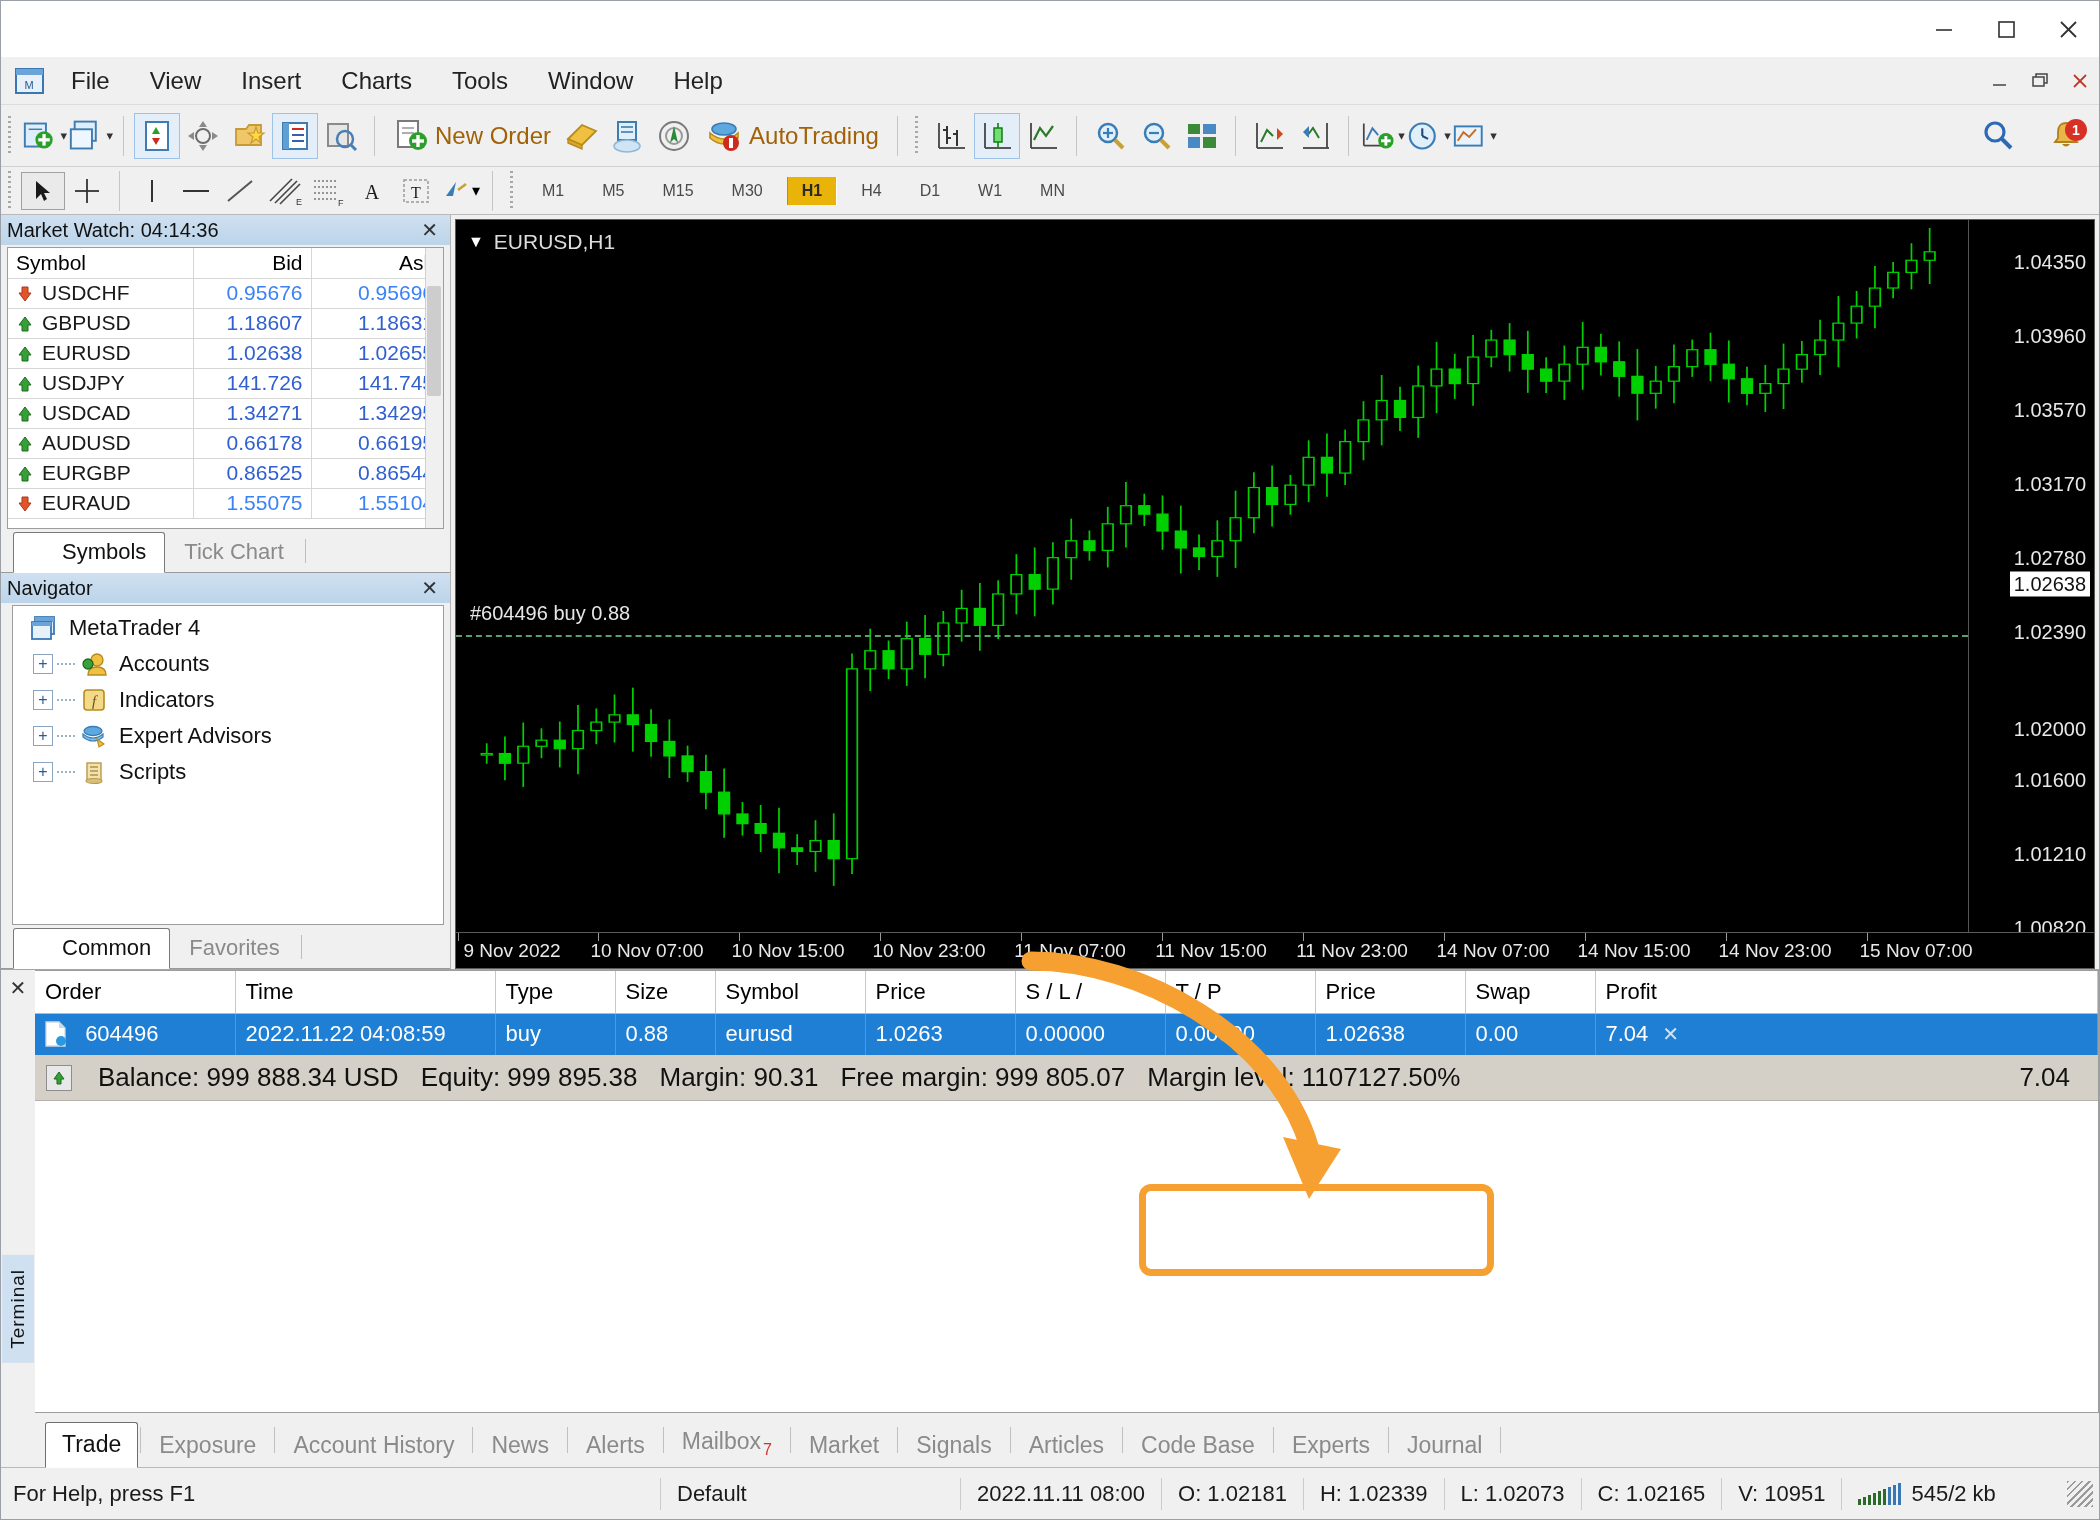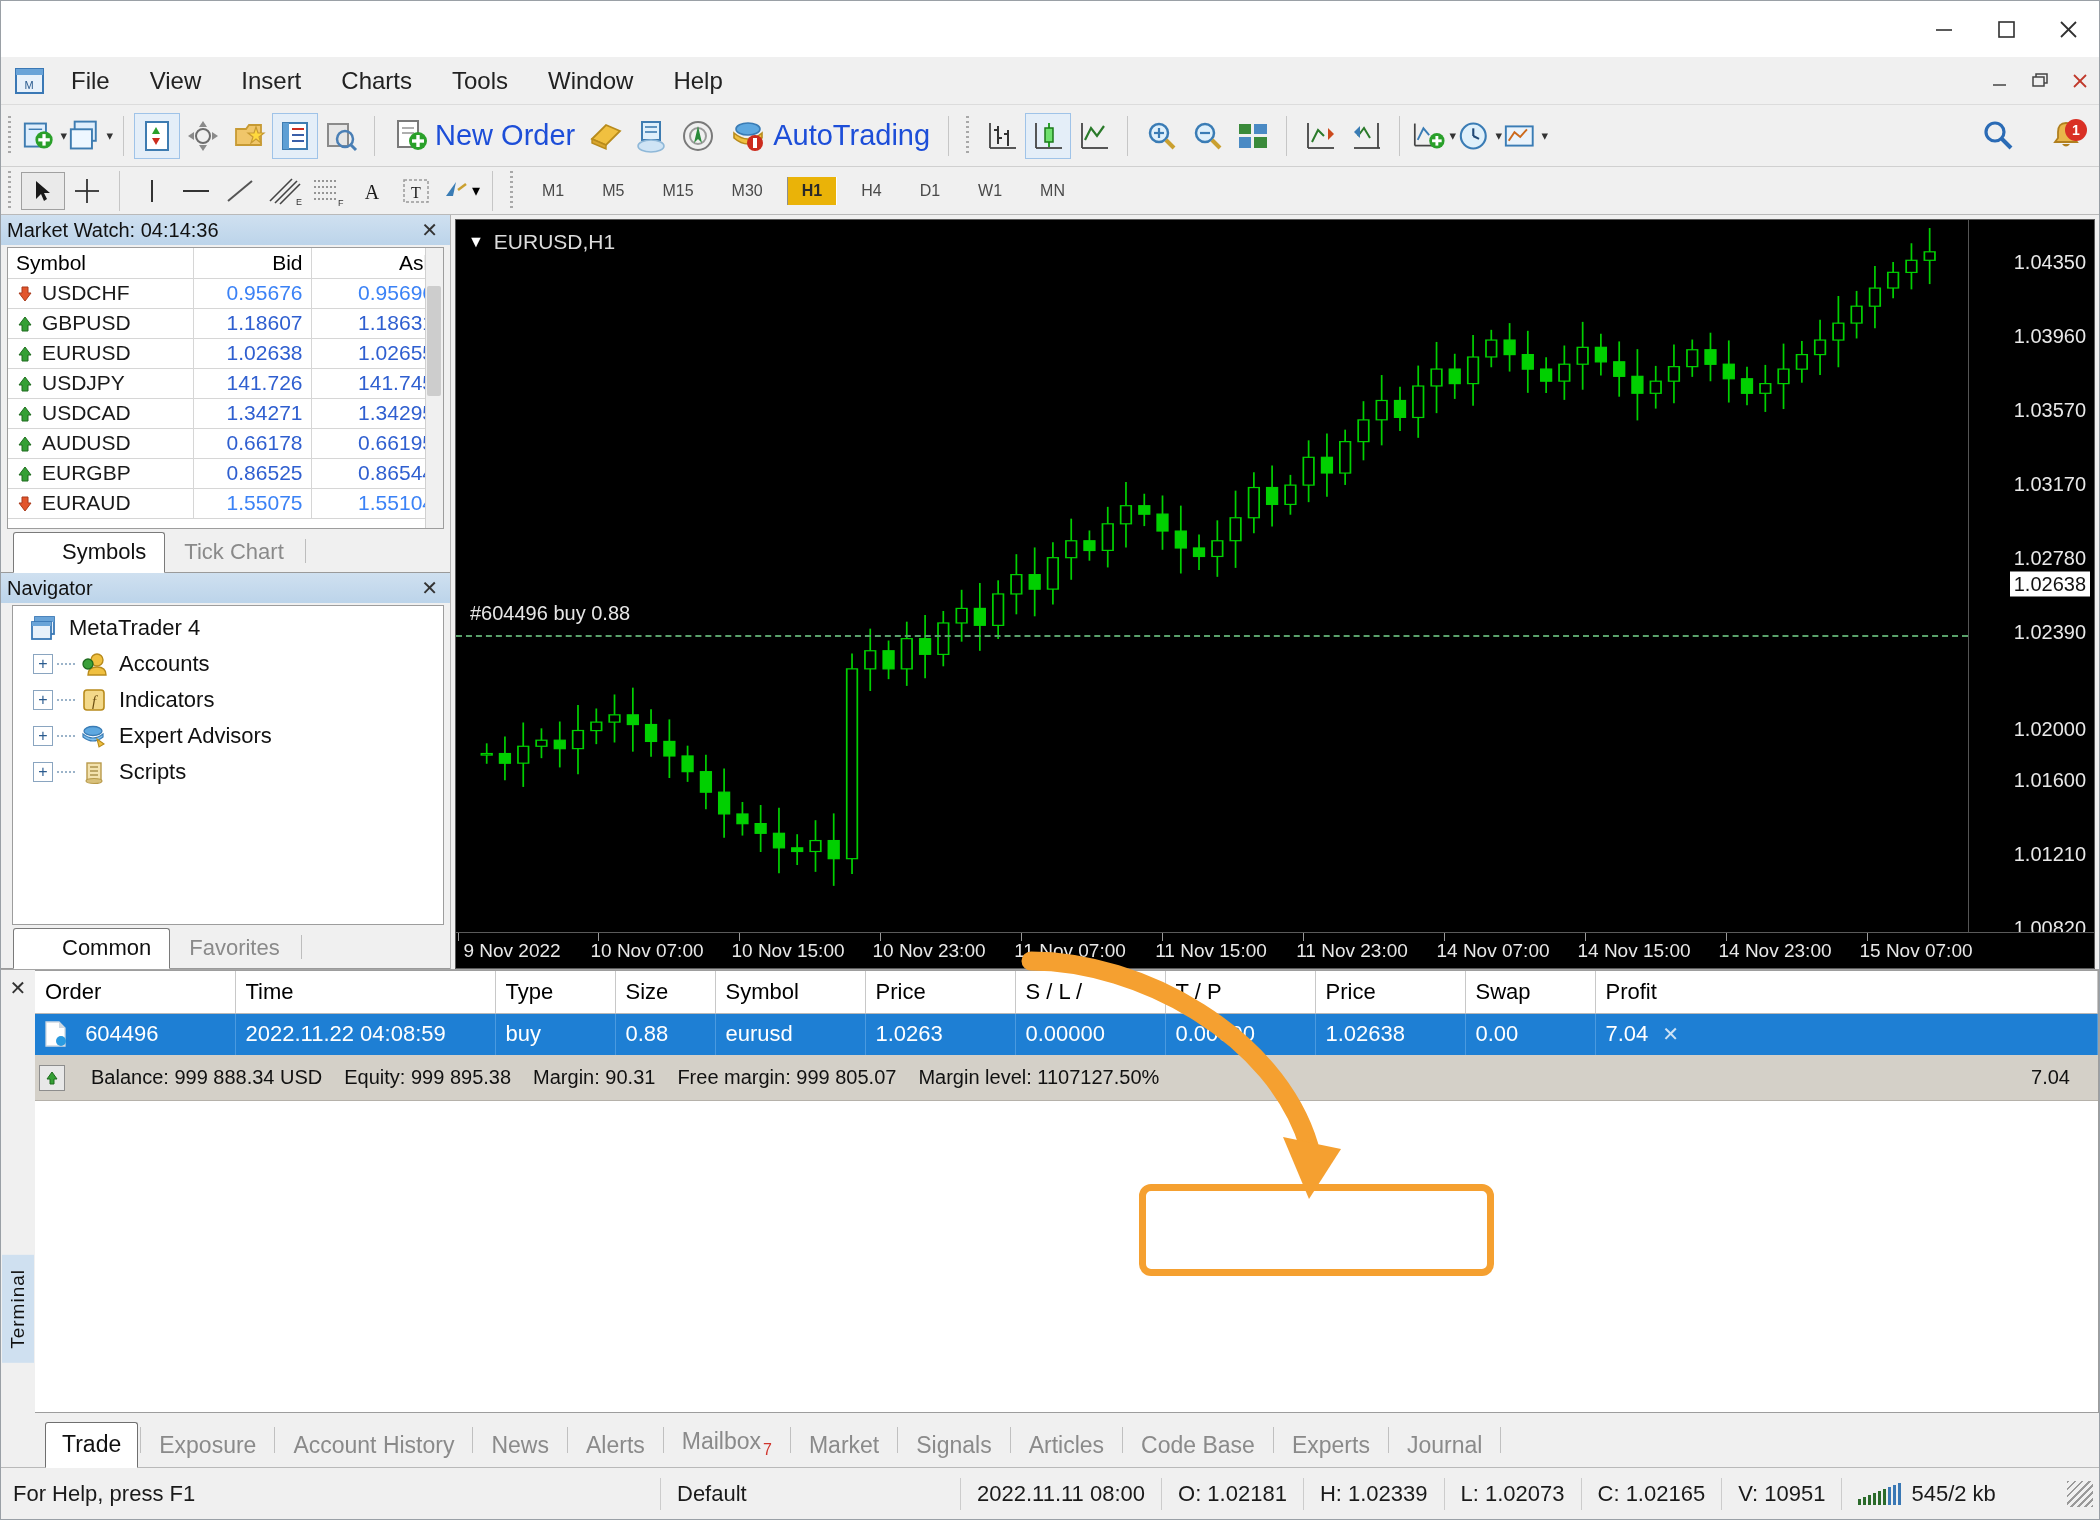--- a/index.html
+++ b/index.html
@@ -64,21 +64,21 @@
     flex: 0 0 8px;
   }
   .tbsep { width:1px; height:40px; background:#c6c6c6; margin: 0 10px; flex:0 0 1px;}
   .tbbtn {
     width: 46px; height: 46px; display:flex; align-items:center; justify-content:center;
     position: relative; flex: 0 0 auto;
   }
   .tbbtn.wide { width:auto; padding: 0 8px; }
   .tbbtn.sel { background:#e4eef8; border:1px solid #9fc3e8; }
   .tbbtn .caret { font-size: 13px; color:#333; margin-left: 3px; }
-  .tblabel { font-size:29px; color:#1d4ed8; margin-left: 6px; white-space:nowrap;}
+  .tblabel { font-size:24px; color:#a16207; margin-left: 6px; white-space:nowrap;}
   .tb-right { position:absolute; right: 10px; display:flex; align-items:center; gap:22px; }
   .badge-red {
     position:absolute; top:6px; right:2px;
     background:#d93025; color:#fff; border-radius:50%;
     width:22px; height:22px; font-size:14px;
     display:flex; align-items:center; justify-content:center; font-weight:bold;
   }
 
   
   .toolbar2 {
@@ -185,21 +185,21 @@
     font-size: 22px; font-weight:normal; height:42px; padding: 0 10px;
     border-right:1px solid #c8c8c8; white-space:nowrap; overflow:hidden; text-align:left;
   }
   table.tg th { border-bottom:1px solid #b8b8b8; color:#000; background:#fff;}
   table.tg th.l, table.tg td.l { text-align:left; }
   table.tg tr.sel td { background:#1e7fd4; color:#fff; border-right:1px solid #4a9ae0;}
   .ordicon { display:inline-block; width:22px; height:26px; vertical-align:-6px; margin-right:12px;}
   .closex { color:#cfe3f5; margin-left:14px; font-size:20px;}
   .balrow {
     height:46px; flex:0 0 46px; background:#d4d0c8; display:flex; align-items:center;
-    font-size:20px; color:#111; padding-left:4px; gap:22px; border-bottom:1px solid #b5b1aa;
+    font-size:26px; color:#111; padding-left:11px; gap:22px; border-bottom:1px solid #b5b1aa;
   }
   .bal-ico { width:26px; height:26px; display:inline-flex; align-items:center; justify-content:center;
              border:1px solid #8d8d8d; background:#e8e8e8; margin-right:4px;}
   .term-tabs { height:54px; flex:0 0 54px; background:#f0f0f0; display:flex; align-items:flex-end; padding-left:10px;}
   .ttab { font-size:23px; color:#8a8a8a; padding: 8px 16px 9px 16px; position:relative; top:1px;}
   .ttab.active { background:#fff; color:#111; border:1px solid #6f6f6f; border-bottom-color:#fff; border-radius:3px 3px 0 0;}
   .ttab .sup { color:#d0342c; font-size:16px; vertical-align:sub; margin-left:2px;}
   .ttabdiv { width:1px; height:26px; background:#c0c0c0; align-self:center; margin:0 2px;}
 
   

